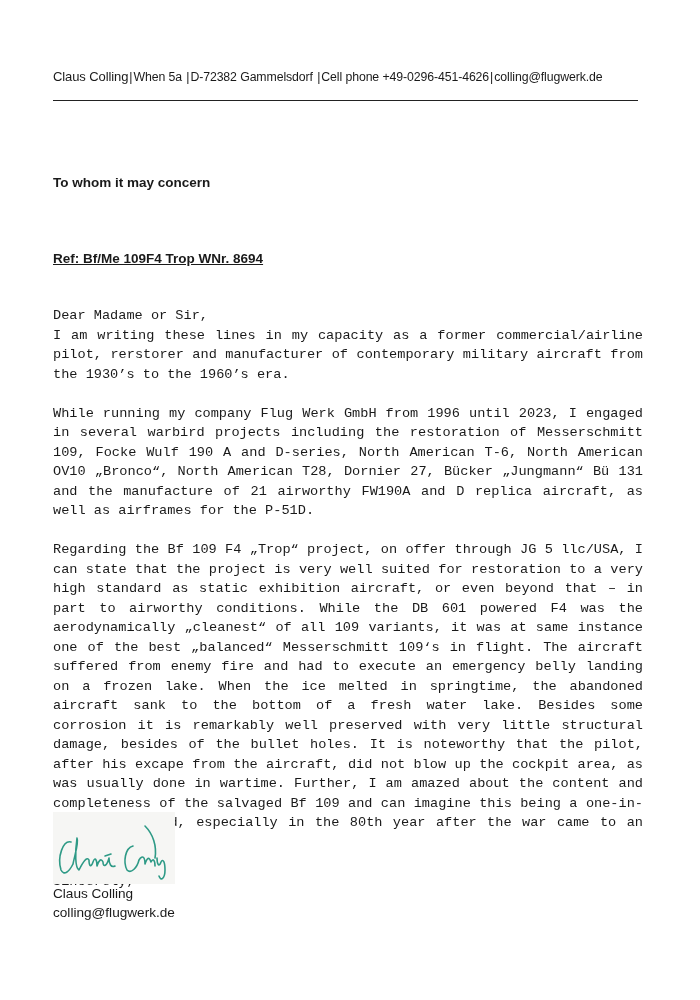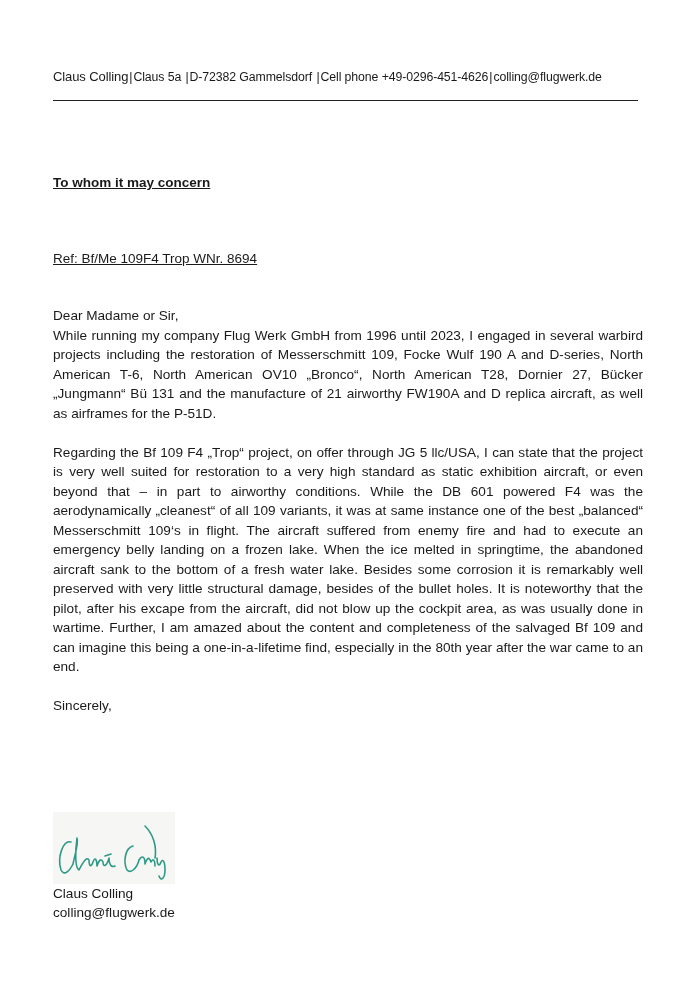--- a/index.html
+++ b/index.html
@@ -2,45 +2,46 @@
 <html><head>
 <meta charset="utf-8">
 <style>
   html, body { margin: 0; padding: 0; background: #ffffff; }
   body { width: 700px; height: 1000px; position: relative; overflow: hidden;
          font-family: "Liberation Sans", sans-serif; color: #1a1a1a; }
   .header { position: absolute; left: 53px; top: 69px; font-size: 12.3px; white-space: nowrap; letter-spacing: -0.1px; }
   .header .name { font-size: 13px; }
   .header .sep { margin: 0 1px; }
   .rule { position: absolute; left: 53px; top: 100px; width: 585px; height: 0; border-top: 1.3px solid #222; }
-  .salutation-head { position: absolute; left: 53px; top: 175px; font-size: 13.5px; font-weight: bold; text-decoration: underline; }
-  .ref { position: absolute; left: 53px; top: 251px; font-size: 13.5px; text-decoration: underline; }
+  .salutation-head { position: absolute; left: 53px; top: 175px; font-size: 13.5px; font-weight: bold; }
+  .ref { position: absolute; left: 53px; top: 251px; font-size: 13.5px; text-decoration: underline; font-weight: bold; }
   .body { position: absolute; left: 53px; top: 306px; width: 590px; font-size: 13.6px; line-height: 19.5px; }
-  .body p { margin: 0 0 19.5px 0; text-align: justify; }
+  .body p { margin: 0 0 19.5px 0; text-align: justify; font-family: Liberation Mono, monospace; }
   .body p.first { margin: 0; }
   .closing { margin: 0; }
   .signature { position: absolute; left: 53px; top: 812px; width: 122px; height: 72px; background: #f6f6f4; }
   .sig-name { position: absolute; left: 53px; top: 886px; font-size: 13.6px; }
   .sig-email { position: absolute; left: 53px; top: 905px; font-size: 13.6px; }
 </style>
 </head>
 <body>
 
 <div class="header">
-  <span class="name">Claus Colling</span><span class="sep">|</span><span>Claus 5a</span>
+  <span class="name">Claus Colling</span><span class="sep">|</span><span>When 5a</span>
   <span class="sep">|</span><span>D-72382 Gammelsdorf</span>
   <span class="sep">|</span><span>Cell phone +49-0296-451-4626</span><span class="sep">|</span><span>colling@flugwerk.de</span>
 </div>
 <div class="rule"></div>
 
 <div class="salutation-head">To whom it may concern</div>
 <div class="ref">Ref: Bf/Me 109F4 Trop WNr. 8694</div>
 
 <div class="body">
   <p class="first">Dear Madame or Sir,</p>
+  <p>I am writing these lines in my capacity as a former commercial/airline pilot, rerstorer and manufacturer of contemporary military aircraft from the 1930’s to the 1960’s era.</p>
   <p>While running my company Flug Werk GmbH from 1996 until 2023, I engaged in several warbird projects including the restoration of Messerschmitt 109, Focke Wulf 190 A and D-series, North American T-6, North American OV10 „Bronco“, North American T28, Dornier 27, Bücker „Jungmann“ Bü 131 and the manufacture of 21 airworthy FW190A and D replica aircraft, as well as airframes for the P-51D.</p>
   <p>Regarding the Bf 109 F4 „Trop“ project, on offer through JG 5 llc/USA, I can state that the project is very well suited for restoration to a very high standard as static exhibition aircraft, or even beyond that – in part to airworthy conditions. While the DB 601 powered F4 was the aerodynamically „cleanest“ of all 109 variants, it was at same instance one of the best „balanced“ Messerschmitt 109‘s in flight. The aircraft suffered from enemy fire and had to execute an emergency belly landing on a frozen lake. When the ice melted in springtime, the abandoned aircraft sank to the bottom of a fresh water lake. Besides some corrosion it is remarkably well preserved with very little structural damage, besides of the bullet holes. It is noteworthy that the pilot, after his excape from the aircraft, did not blow up the cockpit area, as was usually done in wartime. Further, I am amazed about the content and completeness of the salvaged Bf 109 and can imagine this being a one-in-a-lifetime find, especially in the 80th year after the war came to an end.</p>
   <p class="closing">Sincerely,</p>
 </div>
 
 <div class="signature">
   <svg width="122" height="72" viewBox="0 0 122 72">
     <g fill="none" stroke-width="1.6" stroke-linecap="round" stroke-linejoin="round">
       <path id="sig1" d="M18 30 C10 28, 4 45, 8 58 C11 64, 16 60, 20 52 M20 52 C22 42, 26 30, 24 26 C22 40, 22 56, 26 58 M26 58 C30 50, 34 44, 36 48 C36 54, 38 56, 40 50 C42 44, 44 48, 44 54 C46 48, 48 46, 50 50 C50 56, 54 54, 56 46 M52 44 L58 42 M56 46 C56 52, 58 56, 62 54" stroke="#2e9a86"></path>
       <path id="sig2" d="M80 34 C72 36, 70 50, 74 58 C78 62, 84 56, 86 48 M86 48 C90 42, 92 46, 92 52 C94 46, 96 44, 98 50 C100 46, 102 48, 102 54 M104 46 C104 52, 106 56, 108 50 C110 46, 112 50, 112 58 C112 66, 108 70, 106 64 M92 14 C100 22, 104 34, 102 46" stroke="#2e9a86"></path>

